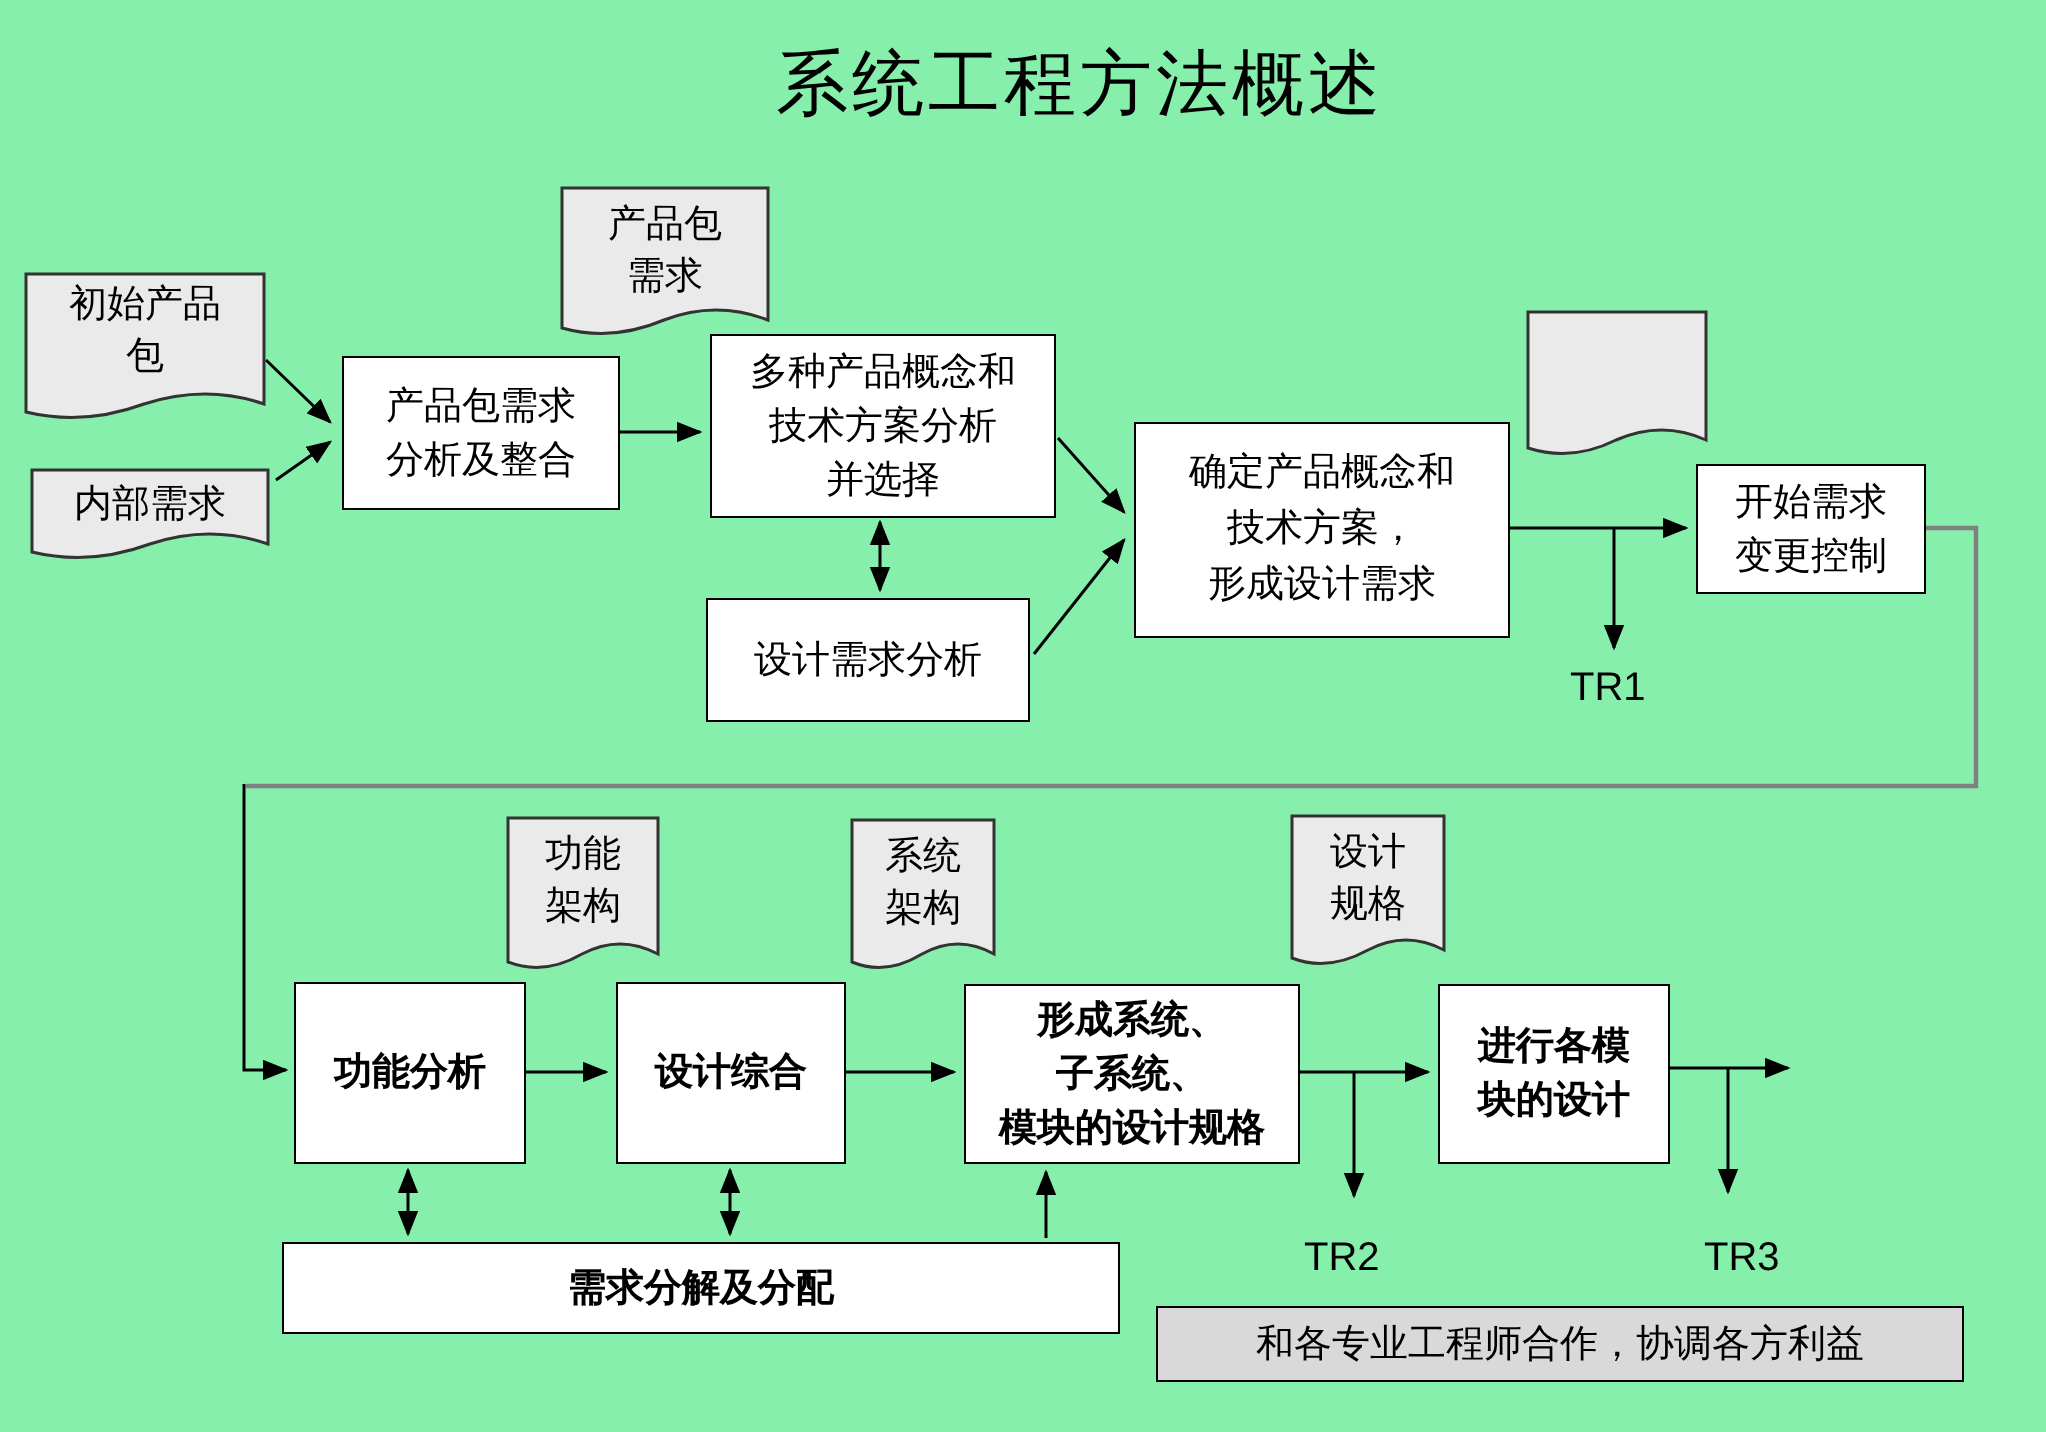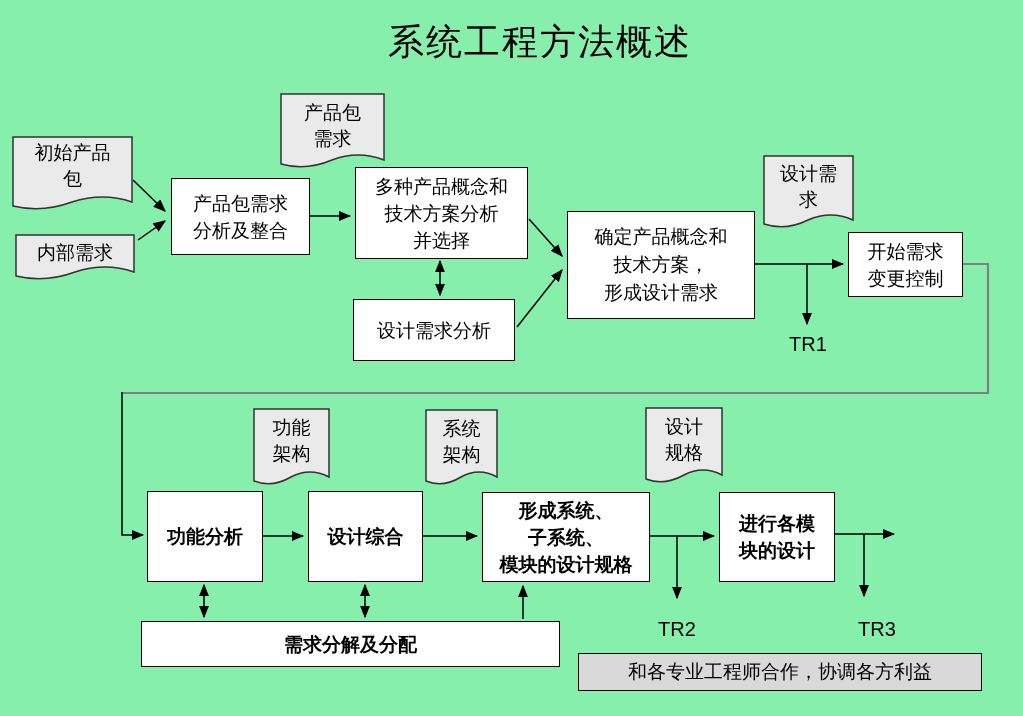--- a/index.html
+++ b/index.html
@@ -24,21 +24,21 @@
     display:flex;align-items:center;justify-content:center;
     font-size:19px;box-sizing:border-box;white-space:pre-line;
   }
   .doc{position:absolute;z-index:2;}
   .doc svg{position:absolute;left:0;top:0;}
   .doc-label{
     position:absolute;left:0;right:0;text-align:center;
     font-size:19px;line-height:26px;white-space:pre-line;
   }
   .tr-label{
-    position:absolute;z-index:2;font-size:20px;text-align:center;white-space:pre-line;
+    position:absolute;z-index:2;font-size:20px;text-align:left;white-space:pre-line;
   }
 </style>
 </head>
 <body>
 
 <div class="stage">
 
   <svg class="wires" viewBox="0 0 1023 716">
     <defs>
       <marker id="ah" viewBox="0 0 10 8" refX="9" refY="4" markerWidth="8.5" markerHeight="6.8" orient="auto-start-reverse">
@@ -91,22 +91,20 @@
         <path d="M1,1 L104,1 L104,67 Q78,57 52,67 Q26,78 1,71 Z" fill="#eaeaea" stroke="#333" stroke-width="1.5"></path>
       </svg>
     <div class="doc-label" style="top:7px;">产品包
 需求</div>
   </div>
 
   <div class="doc" style="left:763px;top:155px;width:91px;height:77px;">
     <svg width="91" height="77" viewBox="0 0 91 77">
         <path d="M1,1 L90,1 L90,65 Q68,55 45,65 Q23,76 1,69 Z" fill="#eaeaea" stroke="#333" stroke-width="1.5"></path>
       </svg>
-    <div class="doc-label" style="top:6px;">设计需
-求</div>
   </div>
 
   <div class="box" style="left:171px;top:178px;width:139px;height:77px;">
     <span>产品包需求
 分析及整合</span>
   </div>
 
   <div class="box" style="left:355px;top:167px;width:173px;height:92px;">
     <span>多种产品概念和
 技术方案分析

